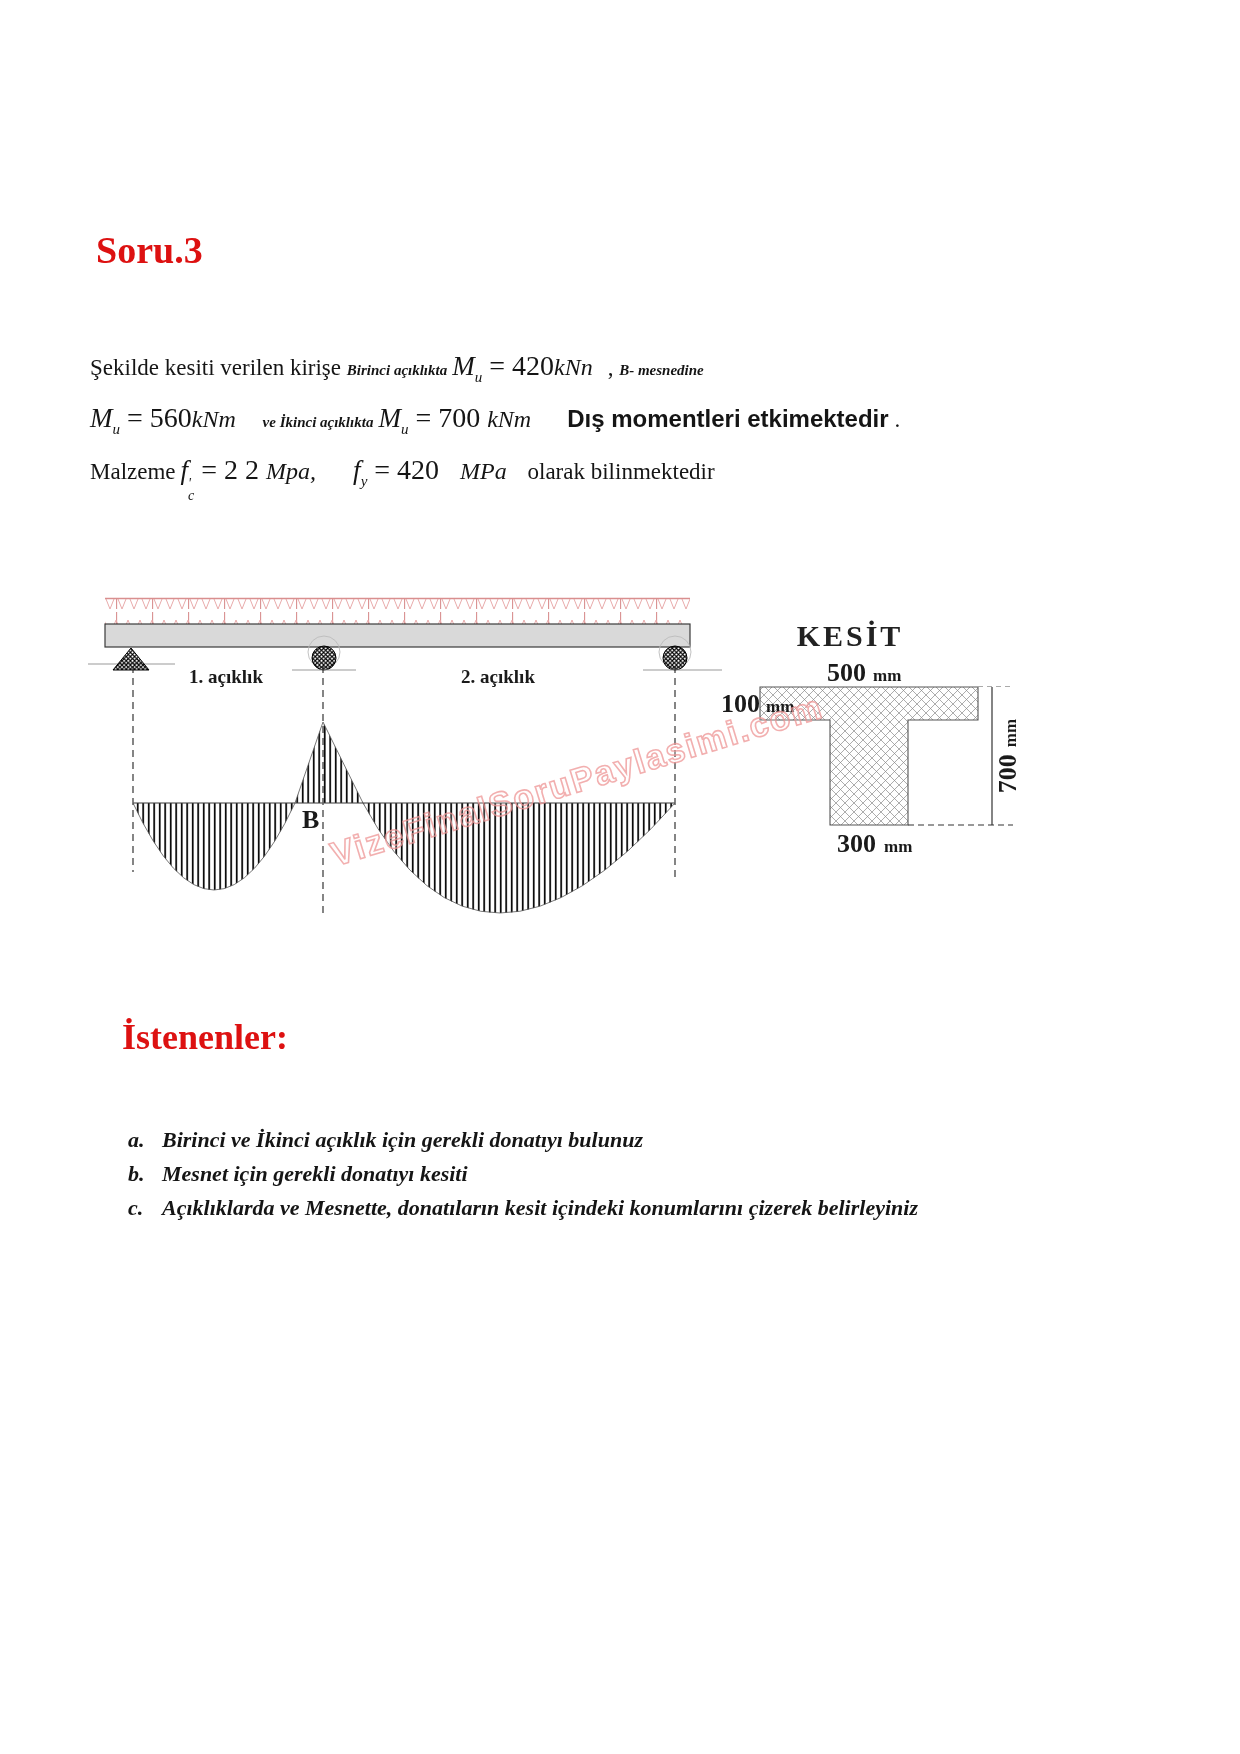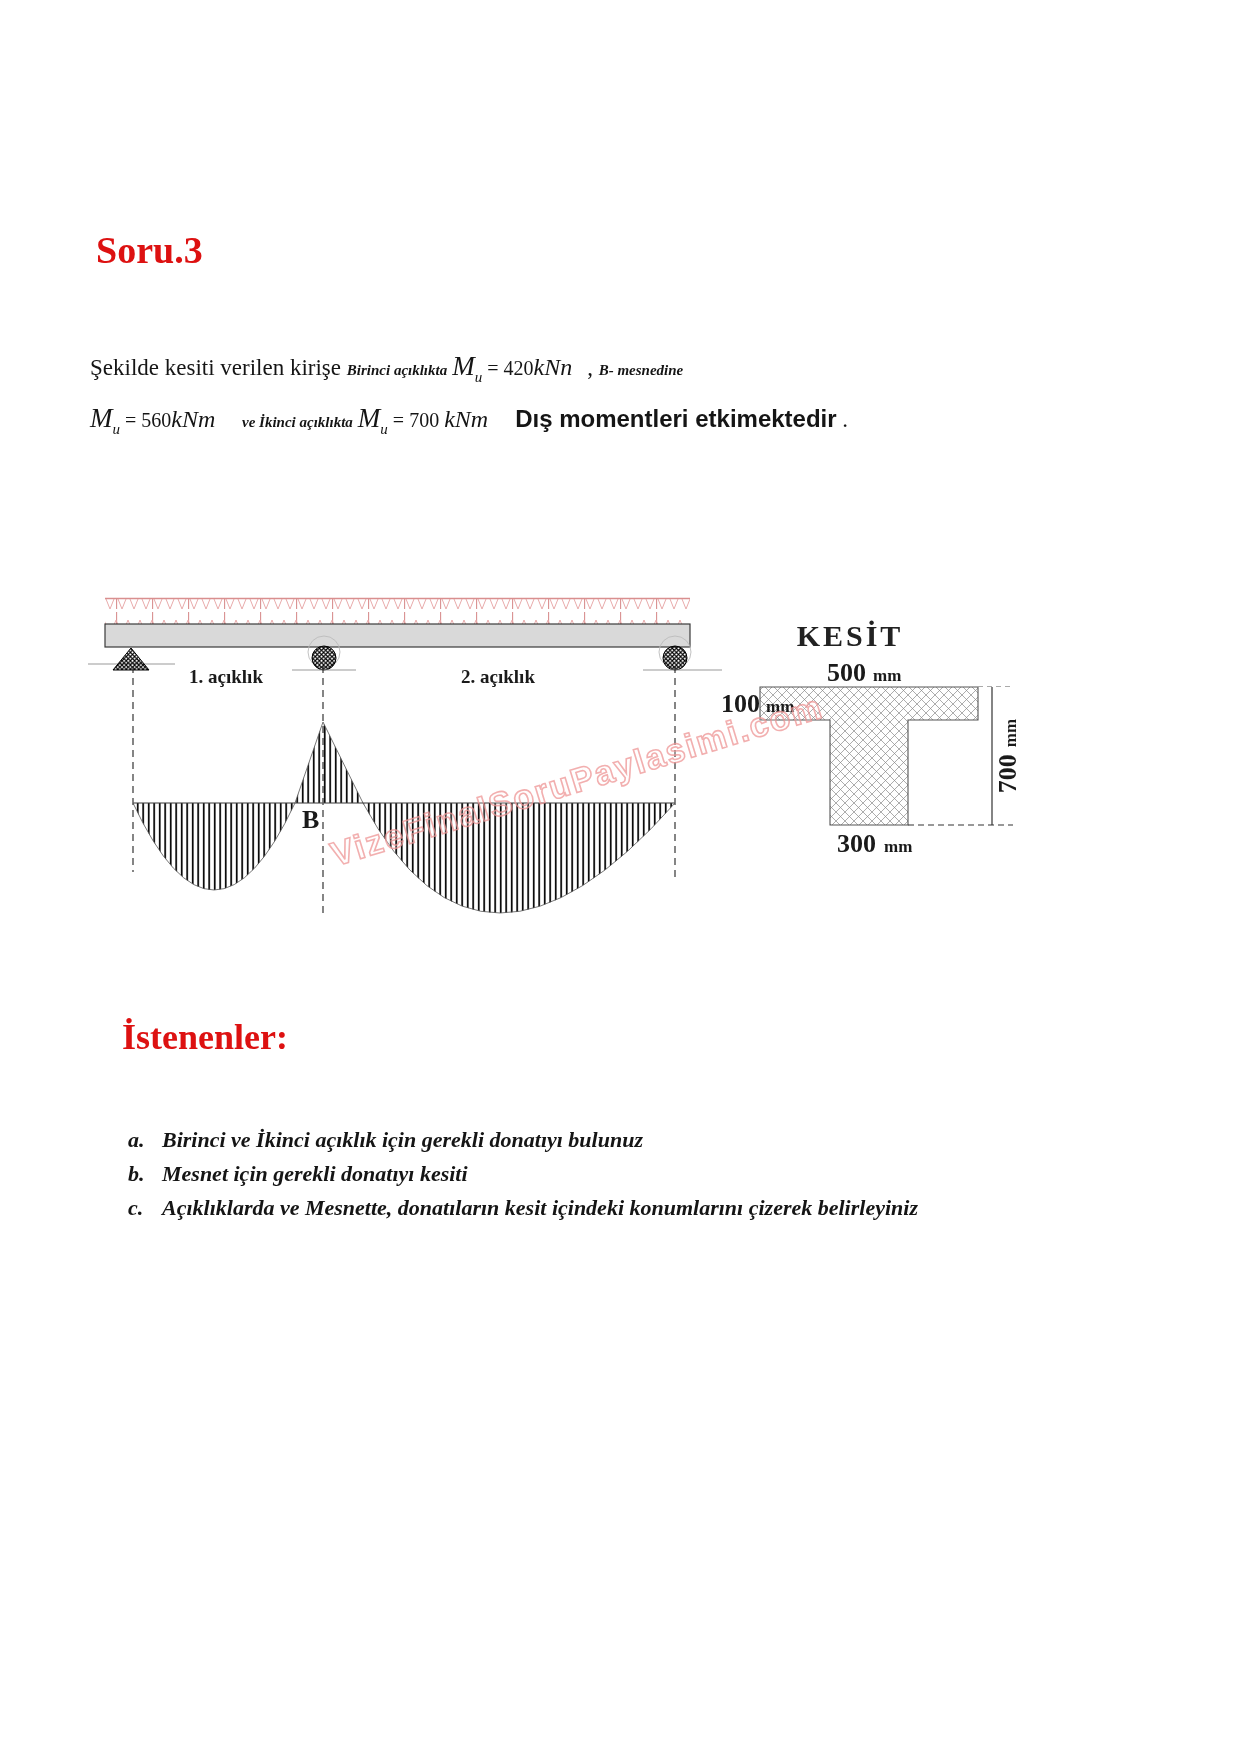--- a/index.html
+++ b/index.html
@@ -18,23 +18,23 @@
   #soru-title{left:96px;top:228px;font-size:38px;font-weight:bold;color:var(--heading-red);}
   #istenenler-title{left:88px;top:1016px;font-size:36px;font-weight:bold;color:var(--heading-red);margin-left:34px;}
 
   
   #qpara{left:90px;top:340px;width:920px;}
   .qline{height:52px;line-height:52px;white-space:nowrap;}
   .rm{font-size:23px;text-align:right;}
   .bi{font-weight:bold;font-style:italic;font-size:15px;}
   .mvar{font-style:italic;font-size:27px;margin-left:5px;}
   .msub{font-style:italic;font-size:15px;vertical-align:-7px;}
-  .mnum{font-size:20px;}
+  .mnum{font-size:28px;}
   .munit{font-style:italic;font-size:24px;margin-right:15px;}
-  .bsans{font-family:"Liberation Sans",sans-serif;font-weight:bold;font-size:24px;margin-left:12px;}
+  .bsans{font-family:"Liberation Sans",sans-serif;font-weight:bold;font-size:24px;margin-left:21px;}
   .stack{display:inline-flex;flex-direction:column;align-items:flex-start;
          font-size:14px;line-height:12px;vertical-align:-9px;font-style:italic;}
 
   
   #req-list{left:128px;top:1124px;width:860px;}
   .req-item{display:flex;font-style:italic;font-weight:bold;font-size:22px;line-height:31px;margin-bottom:3px;}
   .req-letter{width:34px;flex:none;}
   .req-text{width:805px;}
 
   
@@ -56,20 +56,26 @@
 <body>
 
 <div class="abs" id="soru-title">Soru.3</div>
 
 <div class="abs" id="qpara">
   <div class="qline">
     <span class="rm">Şekilde kesiti verilen kirişe </span><span class="bi">Birinci açıklıkta</span><span class="mvar">M</span><span class="msub">u</span><span class="mnum"> = 420</span><span class="munit">kNn</span><span class="rm">, </span><span class="bi">B- mesnedine</span>
   </div>
   <div class="qline">
     <span class="mvar" style="margin-left:0">M</span><span class="msub">u</span><span class="mnum"> = 560</span><span class="munit">kNm</span><span class="bi" style="margin-left:8px"> ve </span><span class="bi">İkinci açıklıkta</span><span class="mvar">M</span><span class="msub">u</span><span class="mnum"> = 700 </span><span class="munit">kNm</span><span class="bsans">Dış momentleri etkimektedir</span><span class="rm"> .</span>
+  </div>
+  <div class="qline">
+    <span class="rm">Malzeme</span><span class="mvar">f</span><span class="stack">
+        <span>'</span>
+        <span>c</span>
+      </span><span class="mnum"> = 2 2 </span><span class="munit">Mpa,</span><span class="mvar" style="margin-left:22px">f</span><span class="msub">y</span><span class="mnum"> = 420 </span><span class="munit" style="margin-left:14px">MPa</span><span class="rm"> olarak bilinmektedir</span>
   </div>
 </div>
 
 <svg class="abs" id="fig" width="960" height="400" viewBox="0 0 960 400" style="left:80px;top:560px;">
   <defs>
     <pattern id="vhatch" width="5.5" height="8" patternUnits="userSpaceOnUse">
       <line x1="2.7" y1="0" x2="2.7" y2="8" stroke="#000" stroke-width="1.7"></line>
     </pattern>
     <pattern id="xhatch" width="9" height="9" patternUnits="userSpaceOnUse">
       <path d="M0,9 L9,0 M0,0 L9,9" stroke="#8a8a8a" stroke-width="0.7" fill="none"></path>

